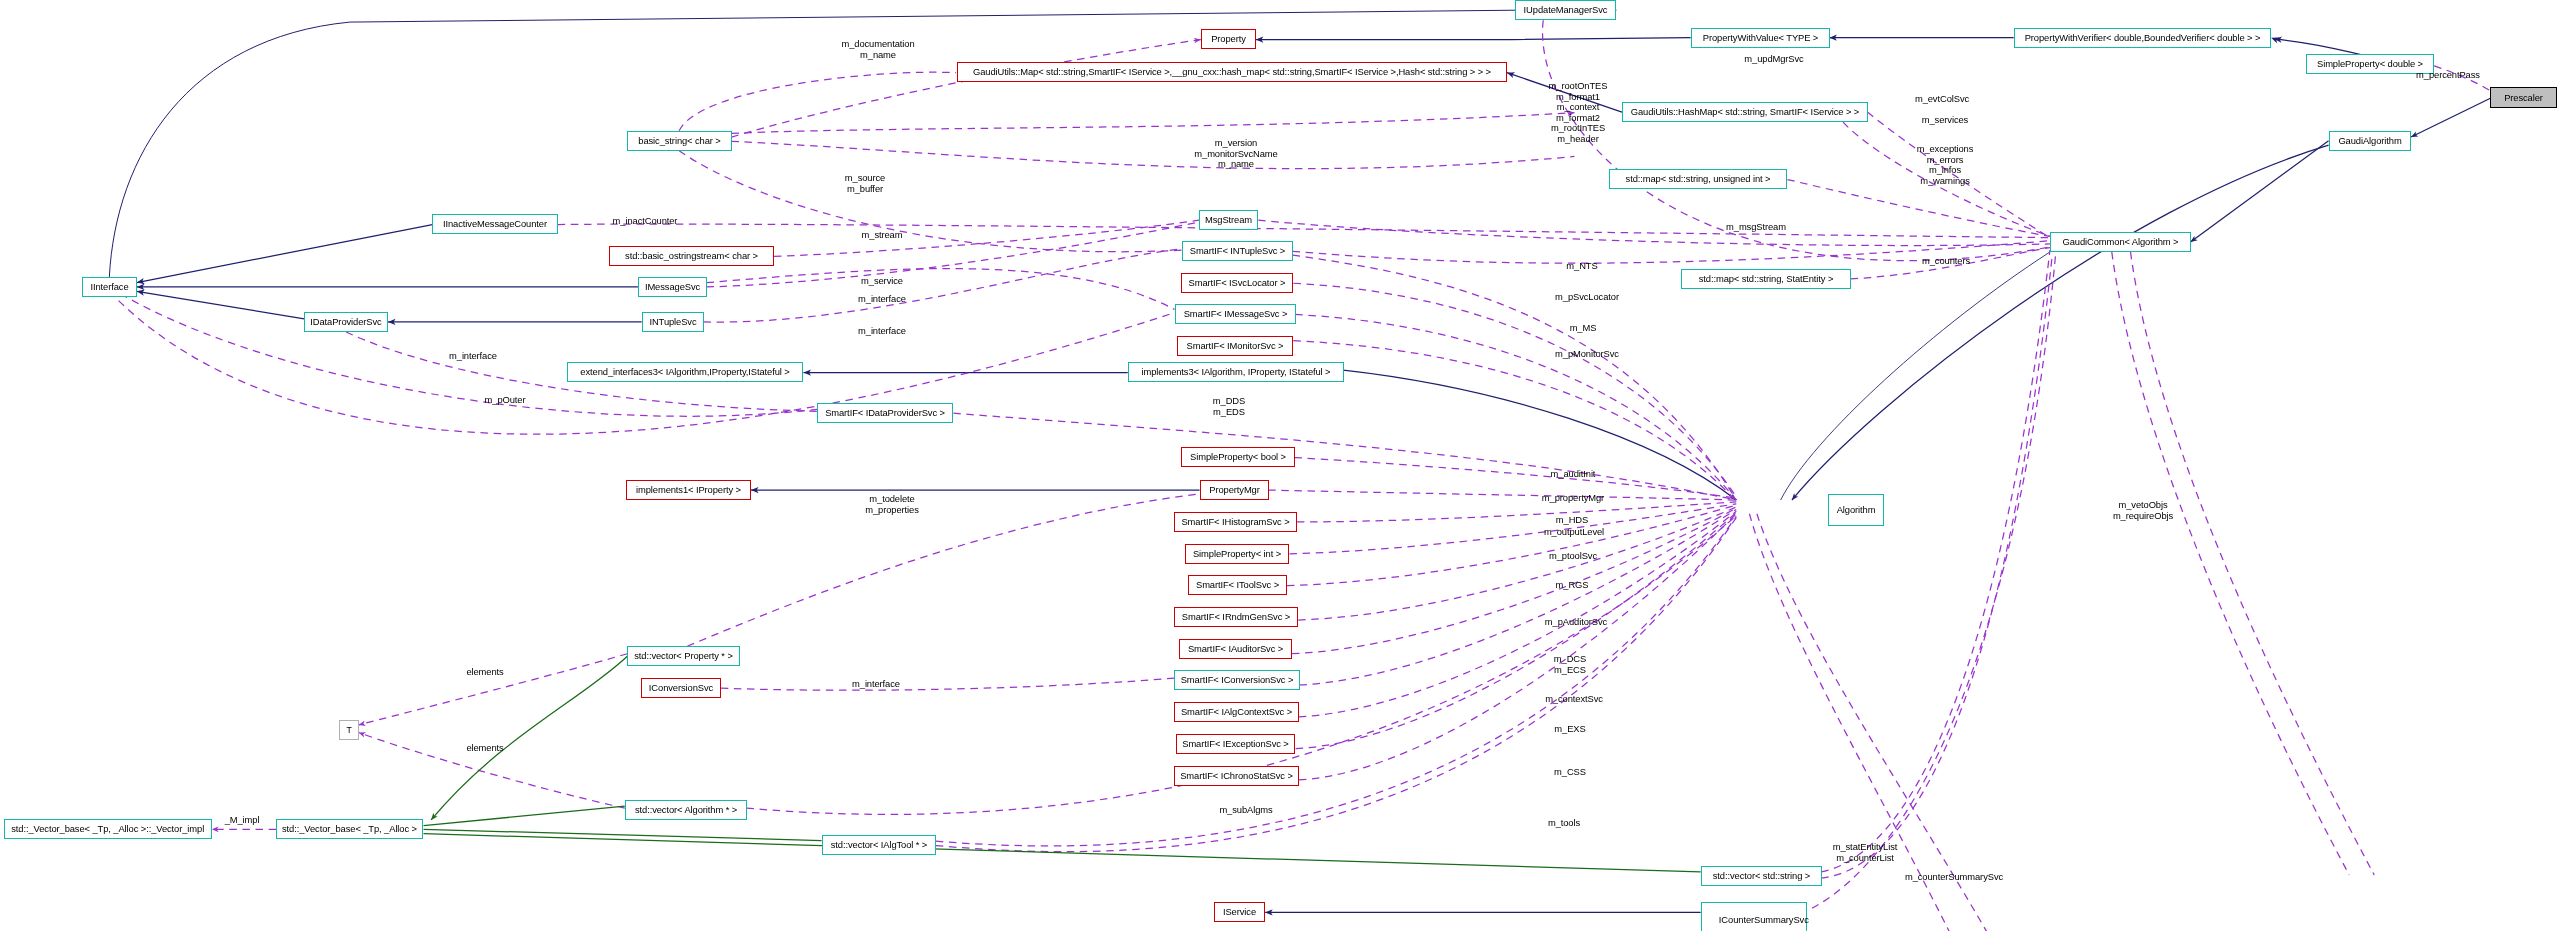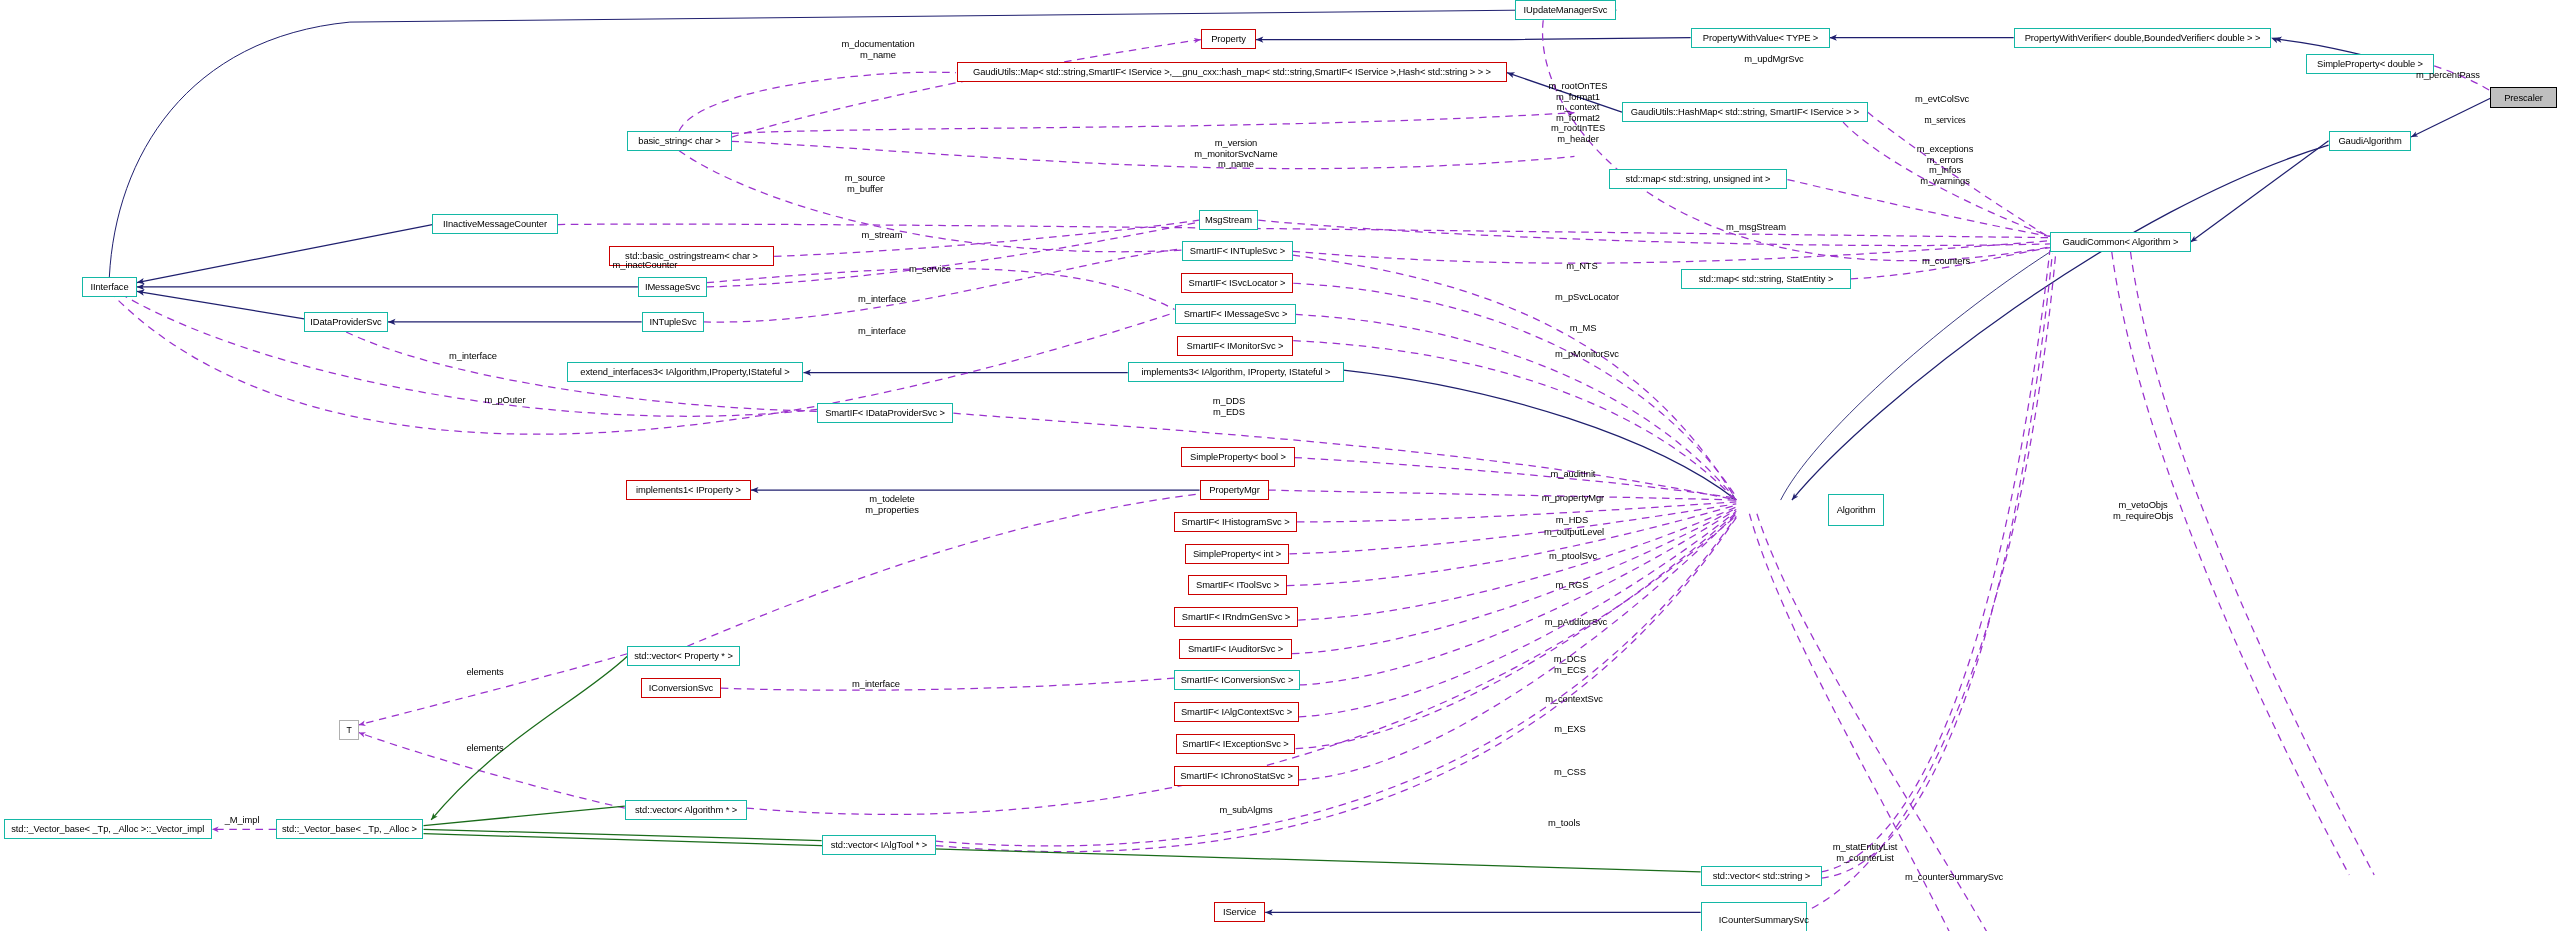--- a/index.html
+++ b/index.html
@@ -271,51 +271,51 @@
         <div style="text-align: center; padding: 1.2px 0px;">m_rootOnTES</div>
         <div style="text-align: center; padding: 1.2px 0px;">m_format1</div>
         <div style="text-align: center; padding: 1.2px 0px;">m_context</div>
         <div style="text-align: center; padding: 1.2px 0px;">m_format2</div>
         <div style="text-align: center; padding: 1.2px 0px;">m_rootInTES</div>
         <div style="text-align: center; padding: 1.2px 0px;">m_header</div>
       </div>
       <div class="edgelabel c" style="left: 1942px; top: 94px;">
         <div style="text-align: center; padding: 1.2px 0px;">m_evtColSvc</div>
       </div>
-      <div class="edgelabel c" style="left: 1945px; top: 115px; font-family: Liberation Serif, serif;">
+      <div class="edgelabel c" style="left: 1945px; top: 115px;">
         <div style="text-align: center; padding: 1.2px 0px;">m_services</div>
       </div>
       <div class="edgelabel c" style="left: 1236px; top: 138px;">
         <div style="text-align: center; padding: 1.2px 0px;">m_version</div>
         <div style="text-align: center; padding: 1.2px 0px;">m_monitorSvcName</div>
         <div style="text-align: center; padding: 1.2px 0px;">m_name</div>
       </div>
       <div class="edgelabel c" style="left: 1945px; top: 144px;">
         <div style="text-align: center; padding: 1.2px 0px;">m_exceptions</div>
         <div style="text-align: center; padding: 1.2px 0px;">m_errors</div>
         <div style="text-align: center; padding: 1.2px 0px;">m_infos</div>
         <div style="text-align: center; padding: 1.2px 0px;">m_warnings</div>
       </div>
       <div class="edgelabel c" style="left: 865px; top: 173px;">
         <div style="text-align: center; padding: 1.2px 0px;">m_source</div>
         <div style="text-align: center; padding: 1.2px 0px;">m_buffer</div>
       </div>
-      <div class="edgelabel c" style="left: 645px; top: 216px; margin-top: 44px;">
+      <div class="edgelabel c" style="left: 645px; top: 216px;">
         <div style="text-align: center; padding: 1.2px 0px;">m_inactCounter</div>
       </div>
       <div class="edgelabel c" style="left: 882px; top: 230px;">
         <div style="text-align: center; padding: 1.2px 0px;">m_stream</div>
       </div>
       <div class="edgelabel c" style="left: 1756px; top: 222px;">
         <div style="text-align: center; padding: 1.2px 0px;">m_msgStream</div>
       </div>
       <div class="edgelabel c" style="left: 1582px; top: 261px;">
         <div style="text-align: center; padding: 1.2px 0px;">m_NTS</div>
       </div>
-      <div class="edgelabel c" style="left: 882px; top: 264px; margin-left: 48px;">
+      <div class="edgelabel c" style="left: 882px; top: 276px;">
         <div style="text-align: center; padding: 1.2px 0px;">m_service</div>
       </div>
       <div class="edgelabel c" style="left: 1587px; top: 292px;">
         <div style="text-align: center; padding: 1.2px 0px;">m_pSvcLocator</div>
       </div>
       <div class="edgelabel c" style="left: 1946px; top: 256px;">
         <div style="text-align: center; padding: 1.2px 0px;">m_counters</div>
       </div>
       <div class="edgelabel c" style="left: 882px; top: 294px;">
         <div style="text-align: center; padding: 1.2px 0px;">m_interface</div>

